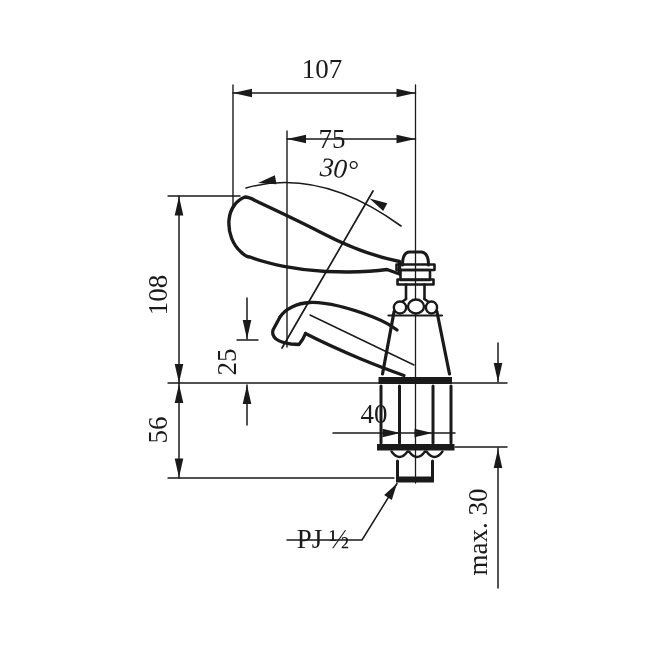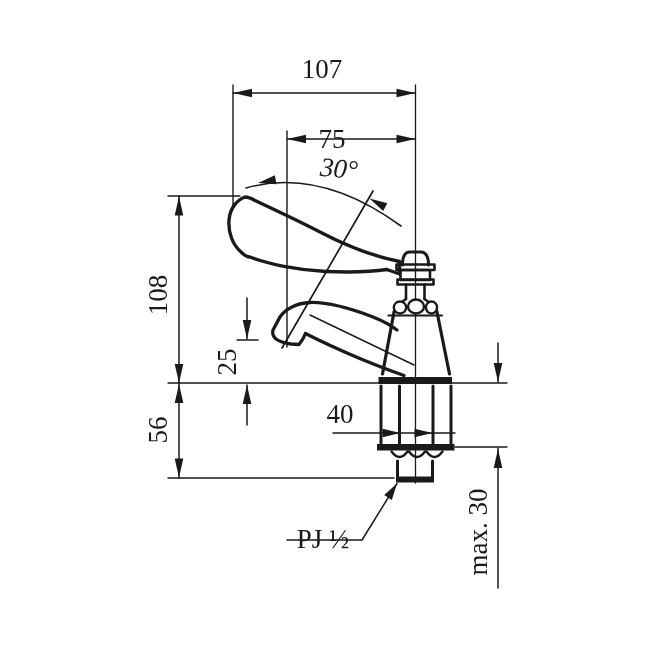--- a/index.html
+++ b/index.html
@@ -118,19 +118,19 @@
   <div class="dim-label" style="left:332px;top:111px;margin-top:28px;">75</div>
 
   <div class="dim-label angle" style="left:339px;top:169px;">30°</div>
 
   <div class="dim-label vert" style="left:158px;top:295px;">108</div>
 
   <div class="dim-label vert" style="left:227px;top:362px;">25</div>
 
   <div class="dim-label vert" style="left:158px;top:430px;">56</div>
 
-  <div class="dim-label" style="left:340px;top:414px;">40</div>
+  <div class="dim-label" style="left:374px;top:414px;">40</div>
 
   <div class="dim-label vert" style="left:478px;top:532px;">max. 30</div>
 
   <div class="dim-label" style="left:323px;top:539px;">PJ ½</div>
 
 </div>
 
 </body></html>

